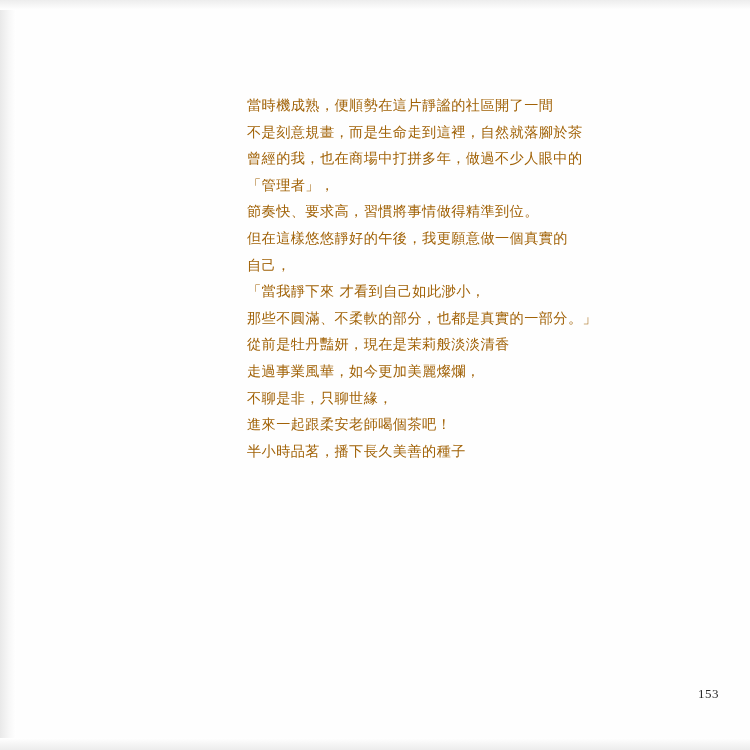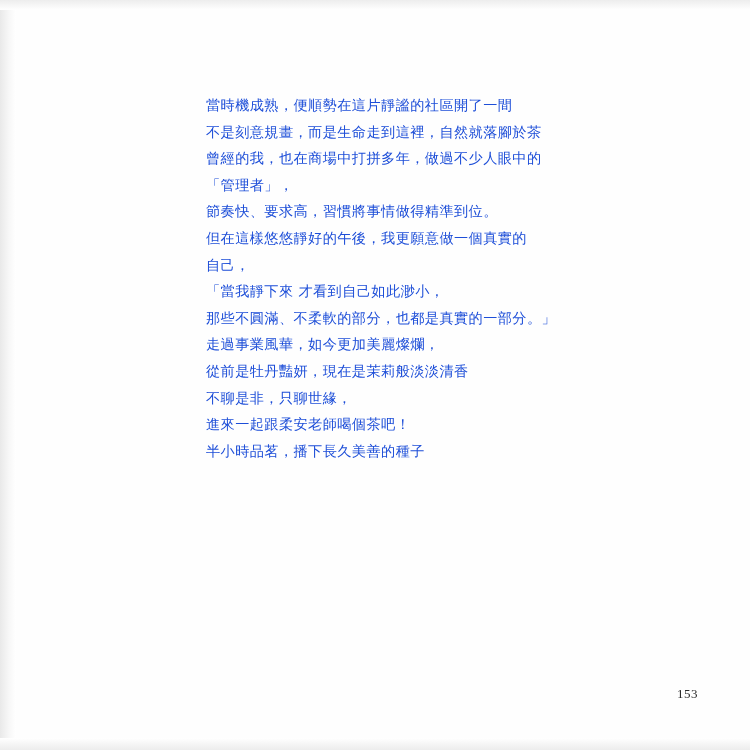--- a/index.html
+++ b/index.html
@@ -47,28 +47,29 @@
   }
   .text-block {
     position: absolute;
     left: 206px;
     top: 92px;
     width: 352px;
   }
   .line {
     font-size: 14.2px;
     line-height: 26.6px;
-    color: #1d4ed8;
+    color: #a16207;
     letter-spacing: 0.4px;
     white-space: pre;
     font-family: "DejaVu Sans", "Liberation Sans", sans-serif;
+    margin-left: 41px;
   }
   .page-number {
     position: absolute;
-    right: 52px;
+    right: 31px;
     bottom: 48px;
     font-size: 13px;
     color: #2a2a2a;
     letter-spacing: 0.5px;
     font-family: "Liberation Serif", serif;
   }
 </style>
 </head>
 <body>
 
@@ -81,22 +82,22 @@
   <div class="text-block">
     <div class="line">當時機成熟，便順勢在這片靜謐的社區開了一間</div>
     <div class="line">不是刻意規畫，而是生命走到這裡，自然就落腳於茶</div>
     <div class="line">曾經的我，也在商場中打拼多年，做過不少人眼中的</div>
     <div class="line">「管理者」，</div>
     <div class="line">節奏快、要求高，習慣將事情做得精準到位。</div>
     <div class="line">但在這樣悠悠靜好的午後，我更願意做一個真實的</div>
     <div class="line">自己，</div>
     <div class="line">「當我靜下來 才看到自己如此渺小，</div>
     <div class="line">那些不圓滿、不柔軟的部分，也都是真實的一部分。」</div>
+    <div class="line">從前是牡丹豔妍，現在是茉莉般淡淡清香</div>
     <div class="line">走過事業風華，如今更加美麗燦爛，</div>
-    <div class="line">從前是牡丹豔妍，現在是茉莉般淡淡清香</div>
     <div class="line">不聊是非，只聊世緣，</div>
     <div class="line">進來一起跟柔安老師喝個茶吧！</div>
     <div class="line">半小時品茗，播下長久美善的種子</div>
   </div>
 
   <div class="page-number">153</div>
 
 </div>
 
 </body></html>

